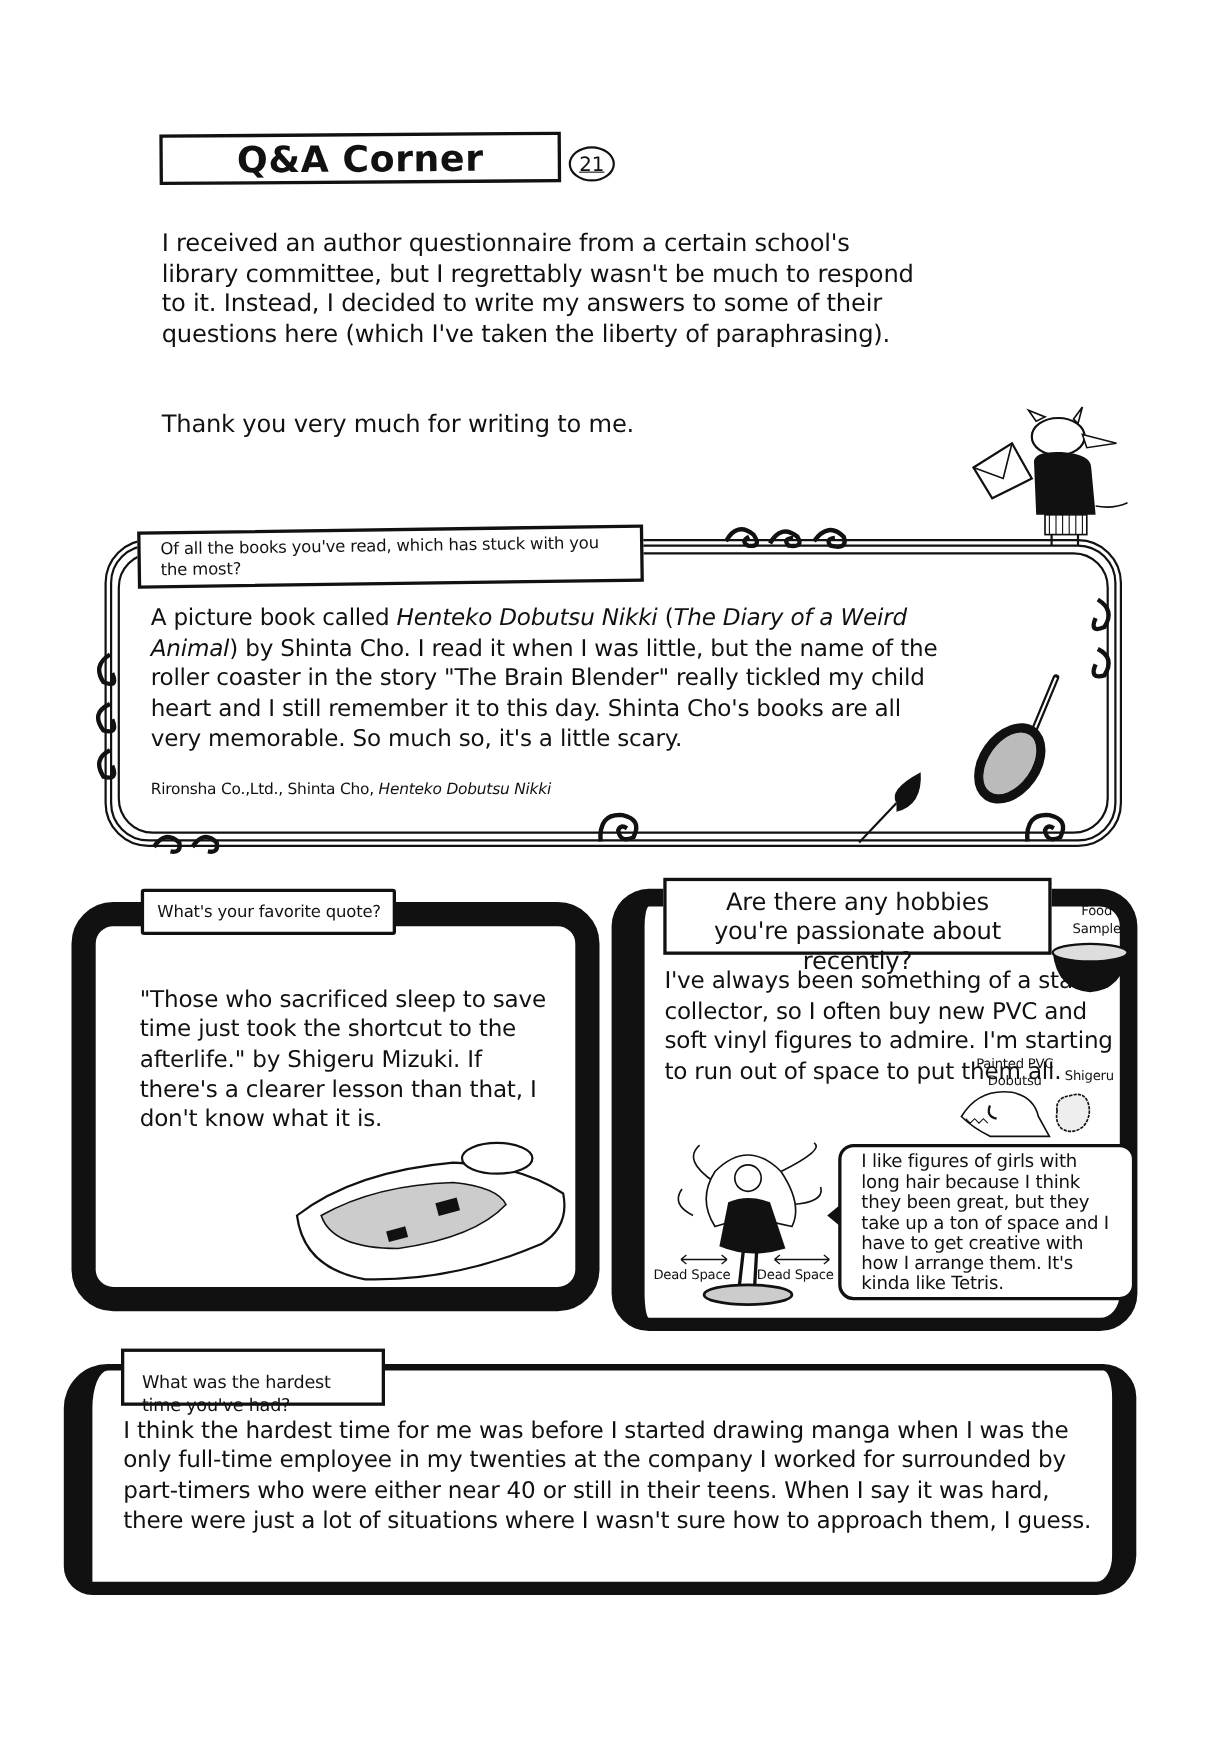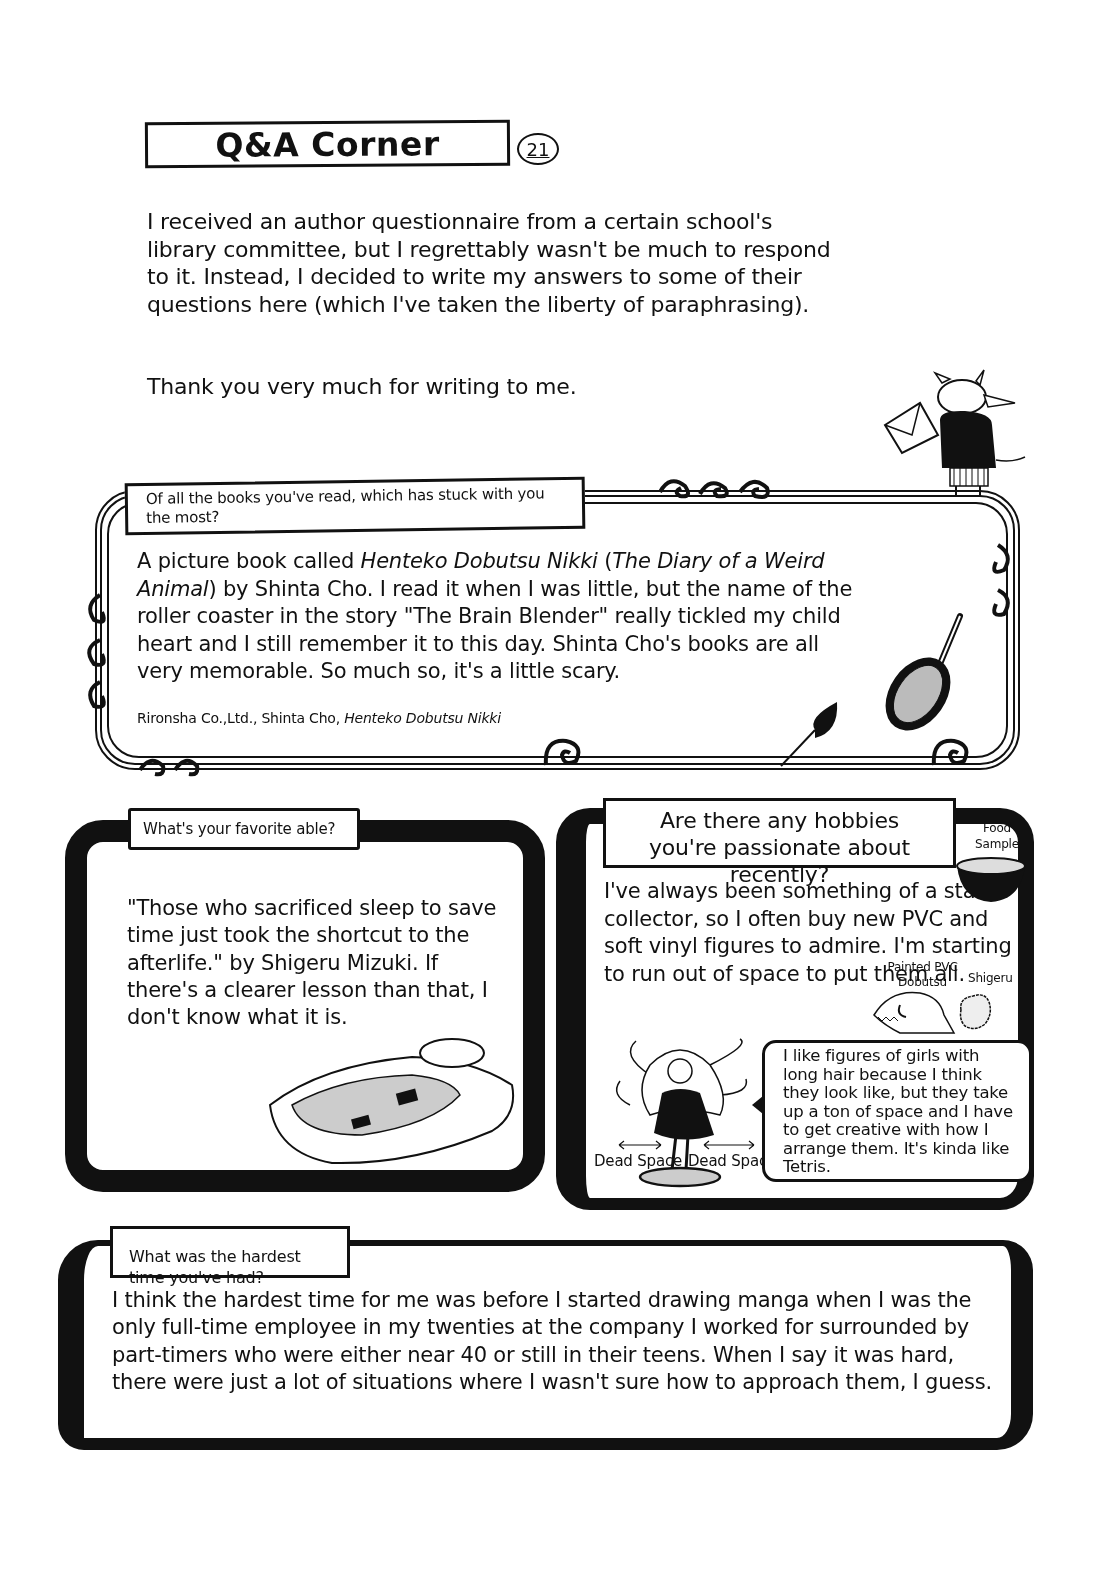--- a/index.html
+++ b/index.html
@@ -86,21 +86,21 @@
   .food-bowl { position: absolute; left: 955px; top: 856px; width: 72px; height: 48px; z-index: 3; }
   .a3 {
     position: absolute; left: 604px; top: 878px; width: 410px;
     font-size: 21px; line-height: 27.5px; z-index: 2;
   }
   .pvc-label { position: absolute; left: 885px; top: 960px; width: 75px; text-align: center; font-size: 12px; line-height: 15px; z-index: 3; }
   .figurine-label { position: absolute; left: 968px; top: 971px; font-size: 12px; z-index: 3; }
   .dino { position: absolute; left: 870px; top: 985px; width: 90px; height: 50px; z-index: 2; }
   .figurine { position: absolute; left: 955px; top: 990px; width: 40px; height: 42px; z-index: 2; }
   .girl { position: absolute; left: 610px; top: 1035px; width: 145px; height: 155px; z-index: 2; }
-  .dead-label { position: absolute; font-size: 15px; z-index: 3; }
+  .dead-label { position: absolute; font-size: 12px; z-index: 3; }
   .arrow { position: absolute; height: 10px; z-index: 3; }
   .bubble {
     position: absolute; left: 762px; top: 1040px; width: 270px; height: 142px;
     background: #fff; border: 3px solid #111; border-radius: 14px; z-index: 3;
     padding: 4px 14px 4px 18px; font-size: 16.5px; line-height: 18.5px;
   }
   .bubble-tail {
     position: absolute; left: 752px; top: 1096px; width: 0; height: 0;
     border-top: 9px solid transparent; border-bottom: 9px solid transparent; border-right: 11px solid #111; z-index: 3;
   }
@@ -174,21 +174,21 @@
   <path d="M90,4 L70,52" stroke="#fff" stroke-width="2"></path>
   <ellipse cx="48" cy="82" rx="28" ry="40" transform="rotate(35 48 82)" fill="#111"></ellipse>
   <ellipse cx="48" cy="82" rx="20" ry="32" transform="rotate(35 48 82)" fill="#bbb" stroke="#111" stroke-width="1"></ellipse>
 </svg>
 <svg class="swirl" style="left:775px;top:700px;width:70px;height:70px" viewBox="0 0 70 70">
   <path d="M6,66 L40,30" stroke="#111" stroke-width="2"></path>
   <path d="M40,30 Q32,18 62,2 Q64,32 40,38 Z" fill="#111"></path>
 </svg>
 
 <div class="panel2"></div>
-<div class="q2-tab hand">What's your favorite able?</div>
+<div class="q2-tab hand">What's your favorite quote?</div>
 <p class="a2 hand">"Those who sacrificed sleep to save time just took the shortcut to the afterlife." by Shigeru Mizuki. If there's a clearer lesson than that, I don't know what it is.</p>
 <svg class="futon" viewBox="0 0 260 135">
   <path d="M8,70 Q60,30 150,22 Q210,24 250,50 Q256,80 230,96 Q150,130 70,128 Q14,118 8,70 Z" fill="#fff" stroke="#111" stroke-width="2"></path>
   <path d="M30,70 Q80,42 150,40 Q190,44 198,60 Q170,90 100,100 Q40,100 30,70 Z" fill="#ccc" stroke="#111" stroke-width="1.5"></path>
   <ellipse cx="190" cy="18" rx="32" ry="14" fill="#fff" stroke="#111" stroke-width="2"></ellipse>
   <rect x="135" y="56" width="20" height="12" fill="#111" transform="rotate(-15 145 62)"></rect>
   <rect x="90" y="82" width="18" height="10" fill="#111" transform="rotate(-15 99 87)"></rect>
 </svg>
 
 <div class="panel3"></div>
@@ -219,17 +219,17 @@
 </svg>
 <svg class="arrow" style="left:617px;top:1140px;width:46px" viewBox="0 0 46 10">
   <path d="M2,5 H44 M2,5 l5,-4 M2,5 l5,4 M44,5 l-5,-4 M44,5 l-5,4" stroke="#111" stroke-width="1.2" fill="none"></path>
 </svg>
 <svg class="arrow" style="left:702px;top:1140px;width:54px" viewBox="0 0 54 10">
   <path d="M2,5 H52 M2,5 l5,-4 M2,5 l5,4 M52,5 l-5,-4 M52,5 l-5,4" stroke="#111" stroke-width="1.2" fill="none"></path>
 </svg>
 <div class="dead-label hand" style="left:594px;top:1152px">Dead Space</div>
 <div class="dead-label hand" style="left:688px;top:1152px">Dead Space</div>
 <div class="bubble-tail"></div>
-<div class="bubble hand">I like figures of girls with long hair because I think they look like, but they take up a ton of space and I have to get creative with how I arrange them. It's kinda like Tetris.</div>
+<div class="bubble hand">I like figures of girls with long hair because I think they been great, but they take up a ton of space and I have to get creative with how I arrange them. It's kinda like Tetris.</div>
 
 <div class="panel4"></div>
 <div class="q4-tab hand">What was the hardest time you've had?</div>
 <p class="a4 hand">I think the hardest time for me was before I started drawing manga when I was the only full-time employee in my twenties at the company I worked for surrounded by part-timers who were either near 40 or still in their teens. When I say it was hard, there were just a lot of situations where I wasn't sure how to approach them, I guess.</p>
 
 </body></html>

